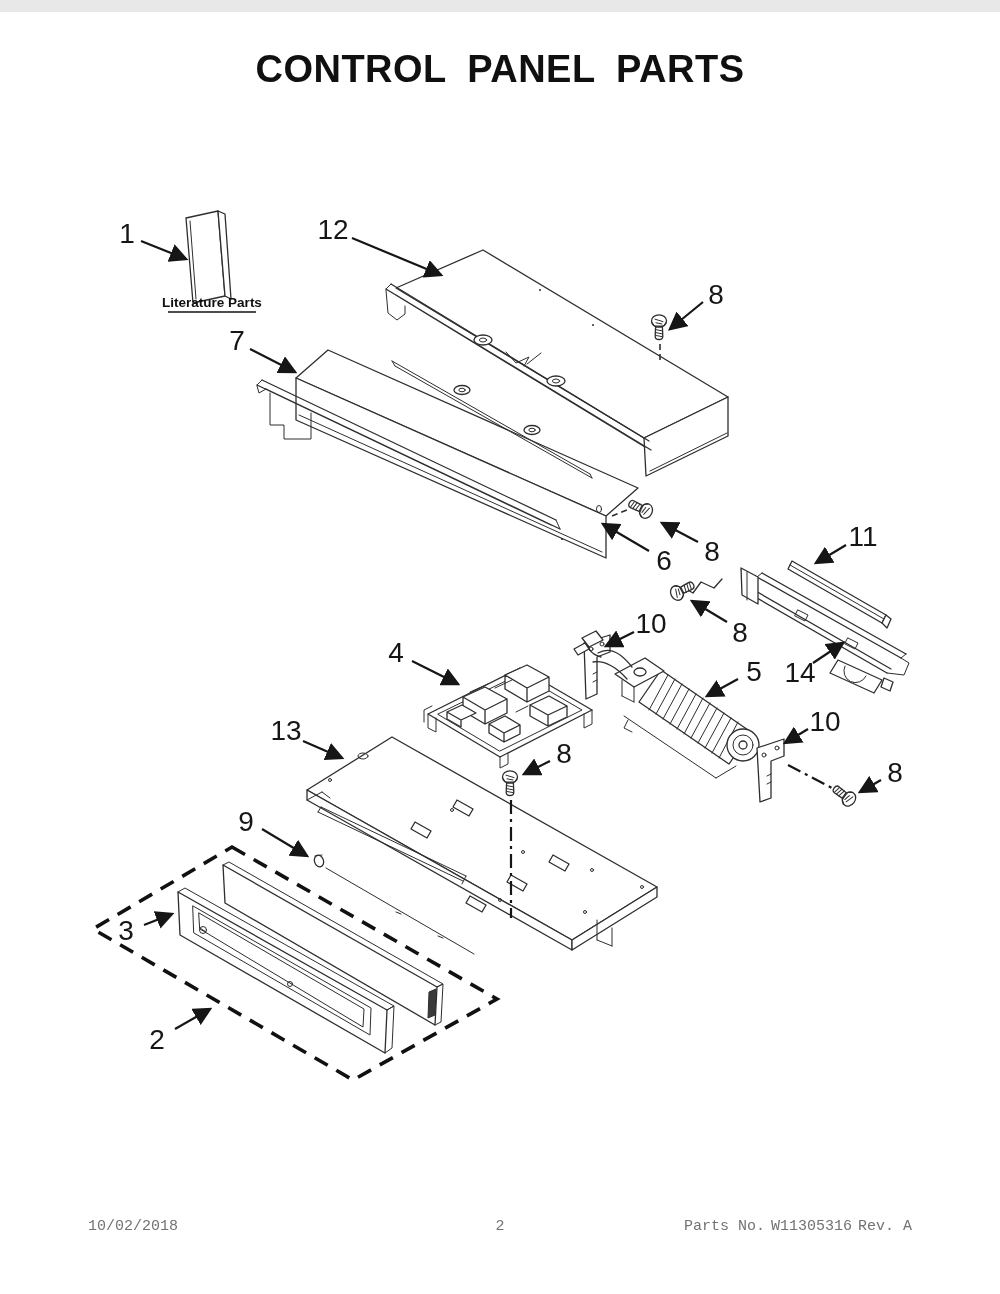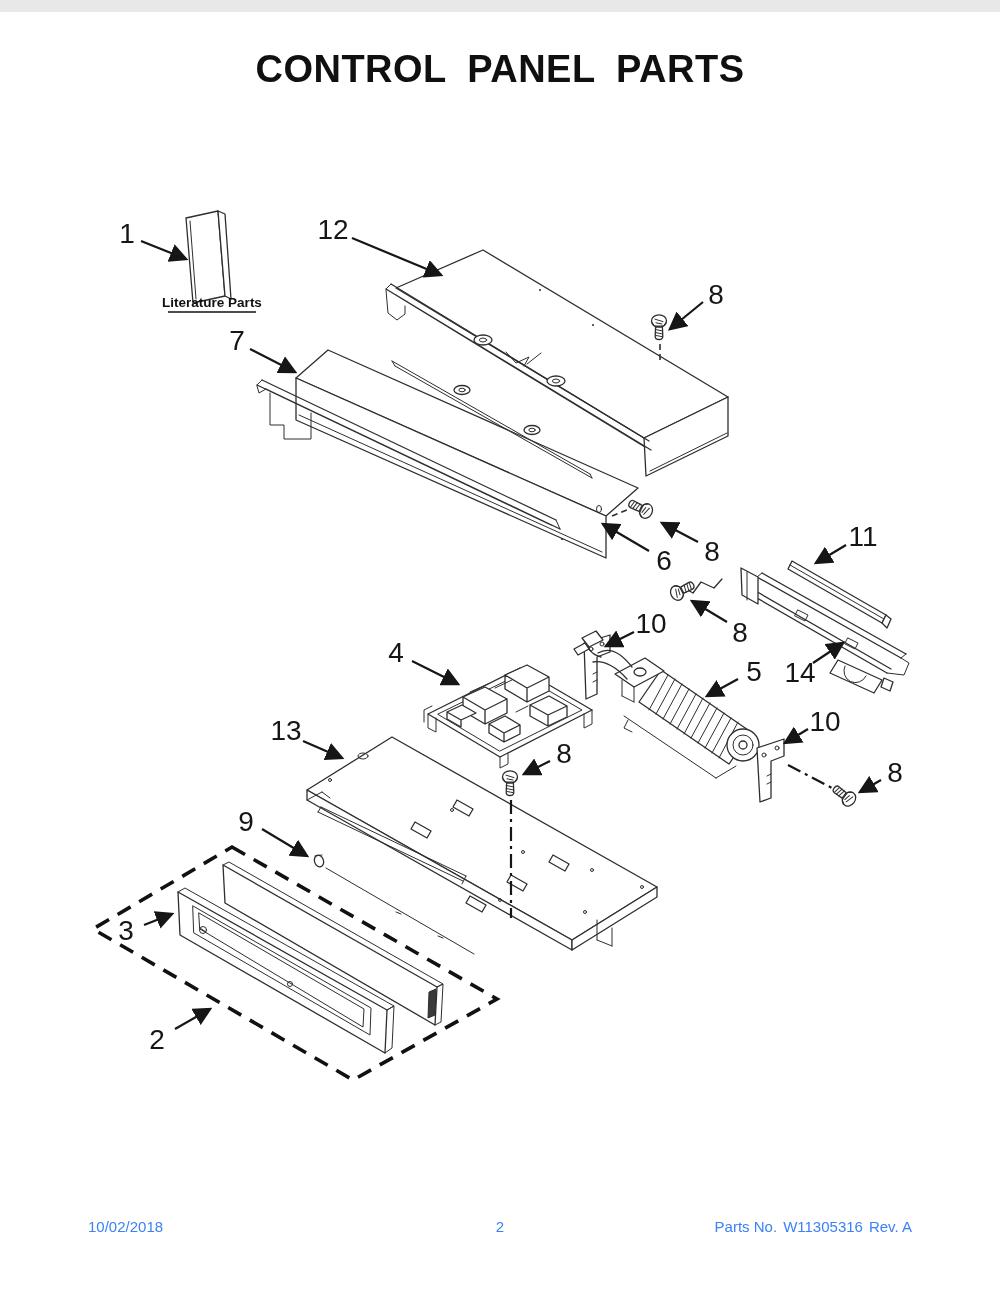--- a/index.html
+++ b/index.html
@@ -14,21 +14,21 @@
   .fw{fill:#ffffff;stroke:#2e2e2e;stroke-width:1.3;stroke-linejoin:round;}
   .dk{fill:#3a3a3a;stroke:#2e2e2e;stroke-width:1;}
   .dash{fill:none;stroke:#2e2e2e;stroke-width:1.6;stroke-dasharray:6,4;}
   .dashdot{fill:none;stroke:#161616;stroke-width:2.2;stroke-dasharray:14,5,3,5;}
   .dashbox{fill:none;stroke:#111;stroke-width:3.6;stroke-dasharray:15,10;stroke-linecap:butt;}
   .callout-arrow{stroke:#161616;stroke-width:2.2;fill:none;}
   .callout-num{font-family:"Liberation Sans",sans-serif;font-size:28px;fill:#161616;
         text-anchor:middle;dominant-baseline:central;}
   .lit-label{font-family:"Liberation Sans",sans-serif;font-size:13.5px;font-weight:bold;
         fill:#101010;text-anchor:middle;}
-  .footer{position:absolute;left:88px;right:88px;top:1206px;height:22px;font-size:15px;color:#3b82f6;}
+  .footer{position:absolute;left:88px;right:88px;top:1206px;height:22px;font-size:15px;color:#737373;font-family:Liberation Mono, monospace;}
   .footer .f-date{position:absolute;left:0;top:0;}
   .footer .f-page{position:absolute;left:0;right:0;top:0;text-align:center;}
   .footer .f-part{position:absolute;right:0;top:0;}
   .footer .f-part span{margin-left:6px;}
 </style>
 </head>
 <body>
 
 <div class="page">
 

